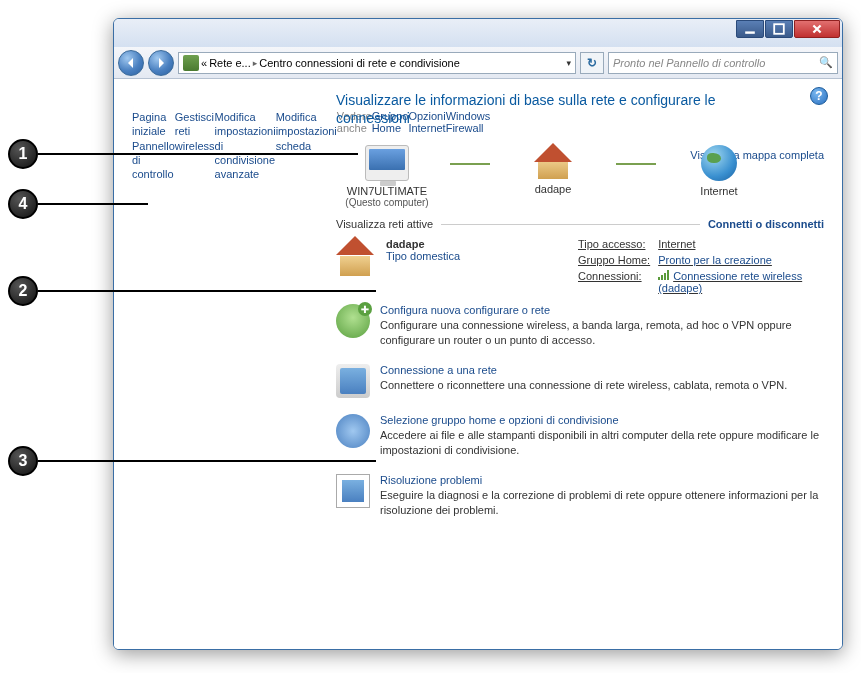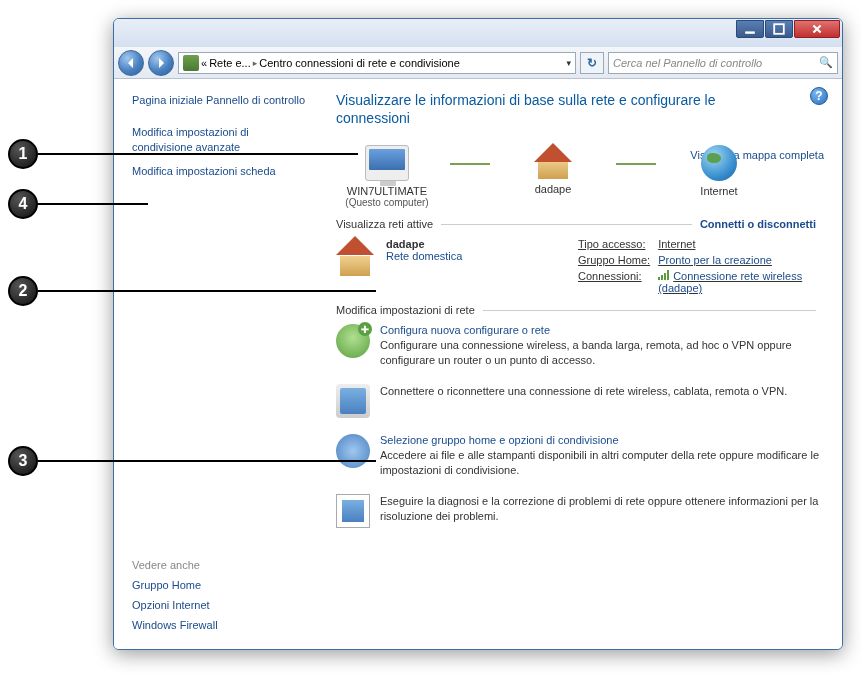--- a/index.html
+++ b/index.html
@@ -139,23 +139,23 @@
 
 .body {
   flex: 1;
   display: flex;
   background: #fff;
 }
 
 .sidebar {
   width: 204px;
   background: #fff;
-  padding: 14px 10px 10px 18px;
-  display: flex;
-  flex-direction: column;
+  padding: 31px 10px 10px 18px;
+  display: flex;
+  flex-direction: row;
   font-size: 11px;
 }
 .sidebar .home { color: #1a4b8c; margin-bottom: 18px; line-height: 1.3; }
 .sidebar .task { color: #1a4b8c; margin-bottom: 10px; cursor: pointer; line-height:1.3; }
 .sidebar .spacer { flex: 1; }
 .sidebar .see-also-hdr { color: #888; margin-bottom: 8px; }
 .sidebar .see-also { color: #1a4b8c; margin-bottom: 8px; cursor: pointer; }
 
 .main {
   flex: 1;
@@ -211,21 +211,21 @@
 .house-icon::before{content:"";position:absolute;bottom:0;left:4px;width:30px;height:20px;background:linear-gradient(#f0d090,#d0a050);}
 .house-icon::after{content:"";position:absolute;top:-2px;left:0;border:19px solid transparent;border-bottom-color:#c05030;border-top:none;height:0;}
 
 .globe-icon{width:36px;height:36px;border-radius:50%;background:radial-gradient(circle at 35% 30%,#a0d8f0,#3a90d0 60%,#1a60a0);position:relative;overflow:hidden;}
 .globe-icon::before{content:"";position:absolute;left:6px;top:8px;width:14px;height:10px;background:#5aa050;border-radius:40% 60% 50% 50%;}
 
 .section-hdr {
   display: flex;
   align-items: center;
   gap: 8px;
-  margin: 10px 8px 8px 0;
+  margin: 10px 0 8px 0;
 }
 .section-hdr .label { color: #333; }
 .section-hdr .rule { flex:1; height:1px; background:#ccc; }
 .section-hdr .link { color:#1a4b8c; cursor:pointer;font-weight:bold; }
 
 .active-net {
   display: flex;
   gap: 12px;
   margin-bottom: 10px;
 }
@@ -303,29 +303,30 @@
     <div class="breadcrumb">
       <span class="bc-icon"></span>
       <span>«</span>
       <span>Rete e...</span>
       <span class="bc-sep">▸</span>
       <span>Centro connessioni di rete e condivisione</span>
       <span class="bc-drop">▾</span>
     </div>
     <div class="refresh-btn">↻</div>
     <div class="searchbox">
-      <span>Cerca nel Pannello di controllo</span>
+      <span>Pronto nel Pannello di controllo</span>
       <span class="mag">🔍</span>
     </div>
   </div>
 
   <div class="body">
 
     <div class="sidebar">
       <div class="home">Pagina iniziale Pannello di controllo</div>
+      <div class="task">Gestisci reti wireless</div>
       <div class="task">Modifica impostazioni di condivisione avanzate</div>
       <div class="task">Modifica impostazioni scheda</div>
       <div class="spacer"></div>
       <div class="see-also-hdr">Vedere anche</div>
       <div class="see-also">Gruppo Home</div>
       <div class="see-also">Opzioni Internet</div>
       <div class="see-also">Windows Firewall</div>
     </div>
 
     <div class="main">
@@ -356,64 +357,62 @@
         <span class="label">Visualizza reti attive</span>
         <span class="rule"></span>
         <span class="link">Connetti o disconnetti</span>
       </div>
 
       <div class="active-net">
         <div class="left">
           <div class="house-icon" style="width:42px;height:38px;"></div>
           <div>
             <div class="name">dadape</div>
-            <div class="type">Rete domestica</div>
+            <div class="type">Tipo domestica</div>
           </div>
         </div>
         <div class="right">
           <div class="lbl">Tipo accesso:</div>
           <div class="val">Internet</div>
           <div class="lbl">Gruppo Home:</div>
           <div class="lnk">Pronto per la creazione</div>
           <div class="lbl">Connessioni:</div>
           <div class="lnk">
             <span class="signal-icon"><span></span><span></span><span></span><span></span></span><span>Connessione rete wireless (dadape)</span>
           </div>
         </div>
       </div>
 
-      <div class="section-hdr">
-        <span class="label">Modifica impostazioni di rete</span>
-        <span class="rule"></span>
-      </div>
 
       <div class="tasks">
         <div class="task-item">
           <div class="ticon ti-new"></div>
           <div>
             <div class="ttitle">Configura nuova configurare o rete</div>
             <div class="tdesc">Configurare una connessione wireless, a banda larga, remota, ad hoc o VPN oppure configurare un router o un punto di accesso.</div>
           </div>
         </div>
         <div class="task-item">
           <div class="ticon ti-conn"></div>
           <div>
+            <div class="ttitle">Connessione a una rete</div>
             <div class="tdesc">Connettere o riconnettere una connessione di rete wireless, cablata, remota o VPN.</div>
           </div>
         </div>
         <div class="task-item">
           <div class="ticon ti-home"></div>
           <div>
             <div class="ttitle">Selezione gruppo home e opzioni di condivisione</div>
             <div class="tdesc">Accedere ai file e alle stampanti disponibili in altri computer della rete oppure modificare le impostazioni di condivisione.</div>
           </div>
         </div>
         <div class="task-item">
           <div class="ticon ti-trbl"></div>
           <div>
+            <div class="ttitle">Risoluzione problemi</div>
             <div class="tdesc">Eseguire la diagnosi e la correzione di problemi di rete oppure ottenere informazioni per la risoluzione dei problemi.</div>
           </div>
         </div>
       </div>
 
     </div>
   </div>
 </div>
 
 </body></html>

